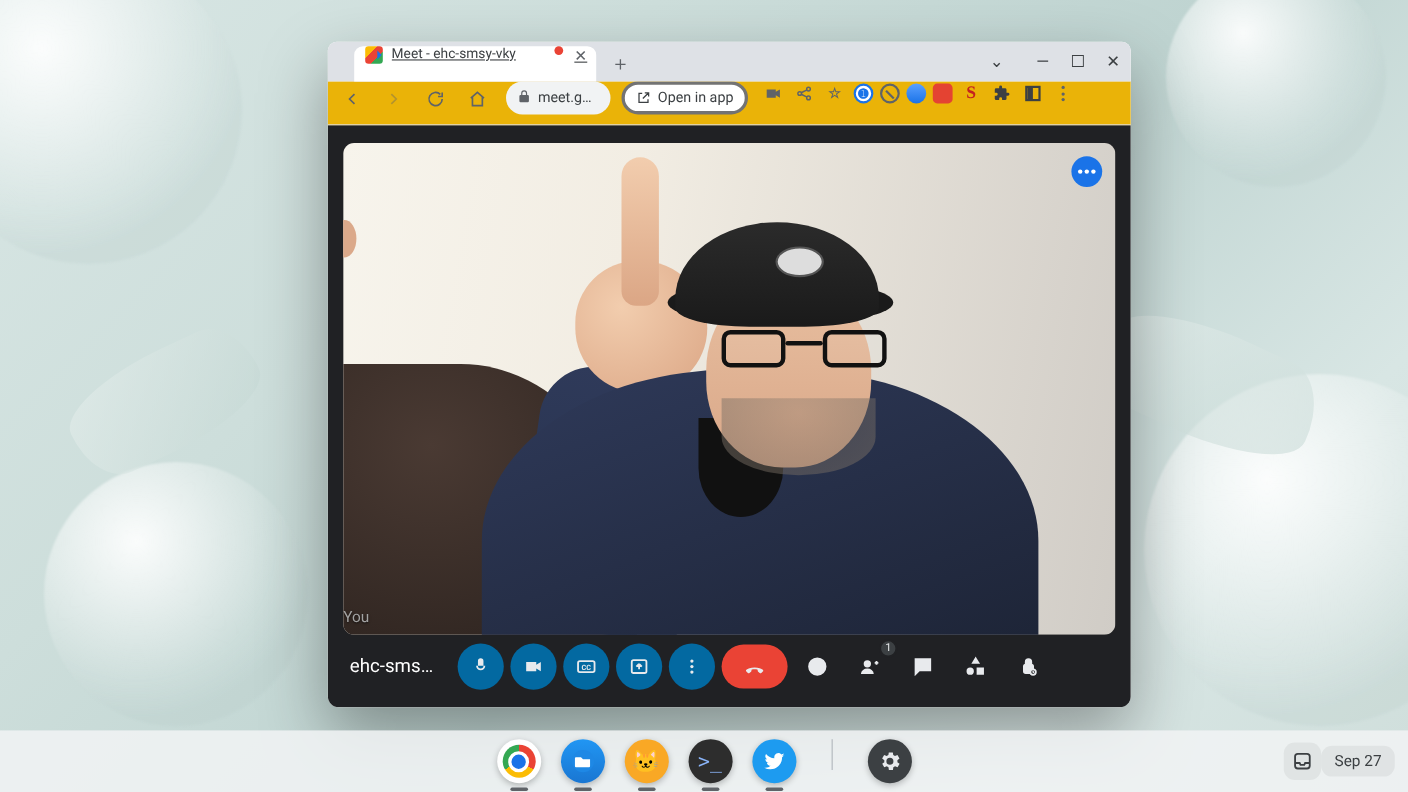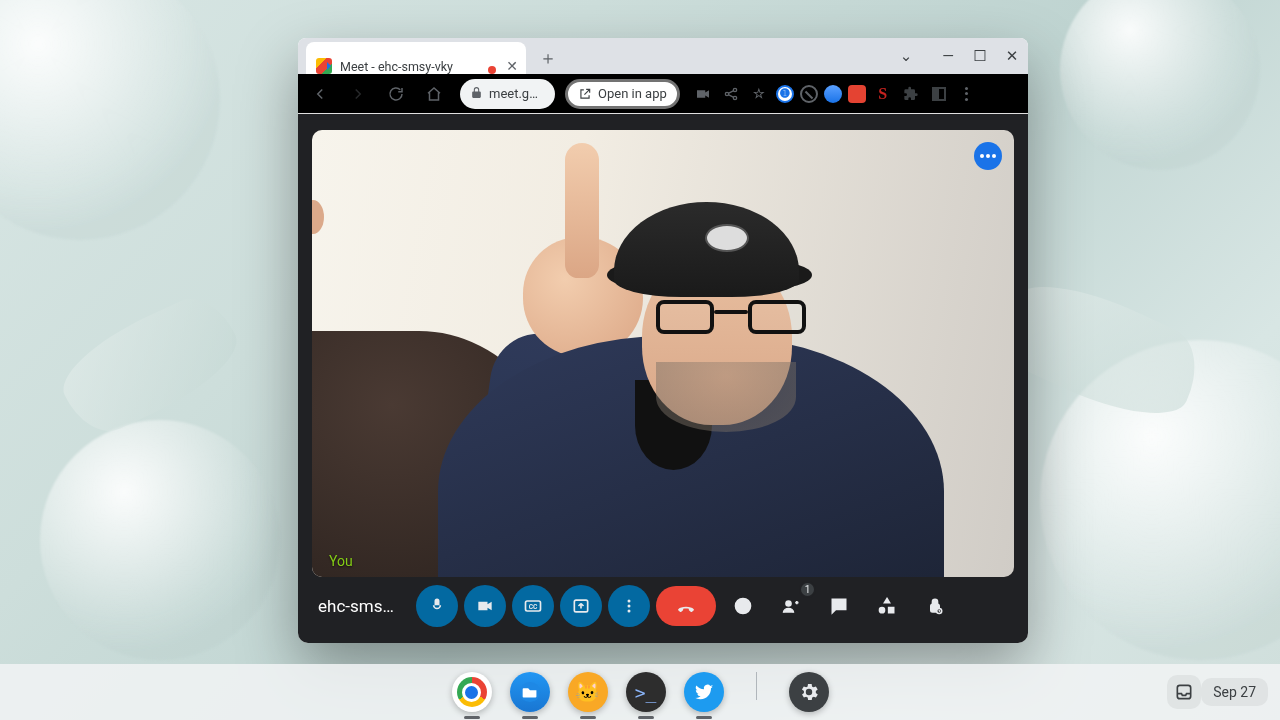--- a/index.html
+++ b/index.html
@@ -21,36 +21,37 @@
 
   
   .window {
     position:absolute; left:298px; top:38px; width:730px; height:605px;
     background:#fff; border-radius:8px 8px 10px 10px;
     box-shadow: 0 25px 60px rgba(0,0,0,0.35);
     display:flex; flex-direction:column; overflow:hidden;
   }
   .tabstrip { height:36px; background:#dee1e6; display:flex; align-items:flex-end; position:relative; }
   .tab {
-    margin-left:8px; height:32px; background:#fff; border-radius:8px 8px 0 0;
-    display:flex; align-items:flex-end; padding:0 6px 0 10px; font-size:12.5px; color:#3c4043;
+    margin-left:24px; height:32px; background:#fff; border-radius:8px 8px 0 0;
+    display:flex; align-items:flex-start; padding:0 6px 0 10px; font-size:12.5px; color:#3c4043;
     min-width:220px;
+    text-decoration:underline;
   }
   .tab .favicon { width:16px; height:16px; margin-right:8px; position:relative; }
   .meet-favicon::before{content:"";position:absolute;inset:0;background:linear-gradient(135deg,#fbbc04 0 33%,#ea4335 33% 66%,#34a853 66%);border-radius:3px}
   .meet-favicon::after{content:"";position:absolute;right:-3px;top:4px;border:4px solid transparent;border-left-color:#1a73e8}
   .tab-title{flex:1;white-space:nowrap;overflow:hidden;text-overflow:ellipsis}
   .rec-dot{width:8px;height:8px;border-radius:50%;background:#ea4335;margin:0 8px}
   .tab-close{width:16px;height:16px;color:#5f6368;display:flex;align-items:center;justify-content:center;font-size:14px}
   .newtab{width:28px;height:28px;margin-left:8px;margin-bottom:2px;display:flex;align-items:center;justify-content:center;border-radius:50%;color:#5f6368;font-size:18px}
   .win-ctrls{position:absolute;right:6px;top:0;height:36px;display:flex;align-items:center;gap:12px;color:#3c4043}
   .win-ctrls span{width:20px;text-align:center;font-size:15px;}
   .chev{font-size:14px;margin-right:10px}
 
-  .toolbar{height:40px;background:#000000;border-bottom:1px solid #e0e0e0;display:flex;align-items:center;padding:0 6px;gap:6px}
+  .toolbar{height:40px;background:#eab308;border-bottom:1px solid #e0e0e0;display:flex;align-items:flex-start;padding:0 6px;gap:6px}
   .tb-btn{width:32px;height:32px;border-radius:50%;display:flex;align-items:center;justify-content:center;color:#5f6368}
   .tb-btn svg{width:18px;height:18px;fill:none;stroke:#5f6368;stroke-width:2}
   .omnibox{height:30px;background:#f1f3f4;border-radius:15px;display:flex;align-items:center;padding:0 10px;font-size:13px;color:#3c4043;margin:0 4px;min-width:95px}
   .lock{margin-right:6px;color:#5f6368}
   .open-app{height:30px;background:#fff;border:3px solid #737373;border-radius:15px;display:flex;align-items:center;padding:0 10px;font-size:13px;color:#3c4043;margin-right:4px;gap:6px}
   .ext-row{display:flex;align-items:center;gap:6px;margin-left:2px}
   .ext{width:22px;height:22px;border-radius:4px;display:flex;align-items:center;justify-content:center;font-size:13px;font-weight:700}
   .e1{color:#5f6368}
   .e-1p{background:#fff;border:2px solid #1a73e8;border-radius:50%;color:#1a73e8;width:18px;height:18px;font-size:11px}
   .e-block{border:2px solid #5f6368;border-radius:50%;width:18px;height:18px;position:relative}
@@ -77,21 +78,21 @@
   .cap-bill{position:absolute;left:42%;top:29%;width:205px;height:30px;background:#1a1a1a;border-radius:50%/100%}
   .cap-logo{position:absolute;left:56%;top:21%;width:44px;height:28px;background:#ddd;border-radius:50%;border:2px solid #555}
   .glasses{position:absolute;left:49%;top:38%;width:150px;height:36px}
   .lens{position:absolute;width:58px;height:34px;border:4px solid #111;border-radius:8px;background:rgba(255,255,255,.06)}
   .lens.l{left:0}.lens.r{right:0}
   .bridge{position:absolute;left:58px;top:10px;width:34px;height:4px;background:#111;border-radius:2px}
   .beard{position:absolute;left:49%;top:52%;width:140px;height:70px;background:radial-gradient(ellipse at 50% 20%,rgba(120,110,100,.3),rgba(120,110,100,.55));border-radius:0 0 50% 50%}
   .arm{position:absolute;left:24%;bottom:0;width:160px;height:240px;background:linear-gradient(#2f3a5a,#243049);border-radius:50px 60px 30px 30px;transform:rotate(8deg)}
   .fist{position:absolute;left:30%;top:24%;width:120px;height:120px;background:radial-gradient(circle at 35% 35%,#f2cdae,#dba685);border-radius:48% 52% 50% 50%}
   .finger{position:absolute;left:36%;top:3%;width:34px;height:135px;background:linear-gradient(#f2cdae,#dba685);border-radius:18px 18px 14px 14px}
-  .you{position:absolute;left:17px;bottom:8px;color:#84cc16;font-size:14px;text-shadow:0 1px 2px rgba(0,0,0,.7)}
+  .you{position:absolute;left:0;bottom:8px;color:#a3a3a3;font-size:14px;text-shadow:0 1px 2px rgba(0,0,0,.7)}
   .tile-more{position:absolute;right:12px;top:12px;width:28px;height:28px;border-radius:50%;background:#1a73e8;display:flex;align-items:center;justify-content:center;gap:2px}
   .tile-more i{width:4px;height:4px;background:#fff;border-radius:50%}
 
   .meet-bar{height:58px;display:flex;align-items:center;color:#fff;padding:0 6px;gap:6px}
   .meet-code{font-size:17px;min-width:92px;white-space:nowrap;overflow:hidden;text-overflow:ellipsis}
   .mbtn{width:42px;height:42px;border-radius:50%;background:#0369a1;display:flex;align-items:center;justify-content:center;position:relative}
   .mbtn svg{width:20px;height:20px;fill:#e8eaed}
   .mbtn.ghost{background:transparent}
   .hang{width:60px;height:40px;border-radius:20px;background:#ea4335}
   .badge{position:absolute;top:-4px;right:-4px;width:17px;height:17px;border-radius:50%;background:#3c4043;border:2px solid #202124;color:#e8eaed;font-size:10px;display:flex;align-items:center;justify-content:center}

